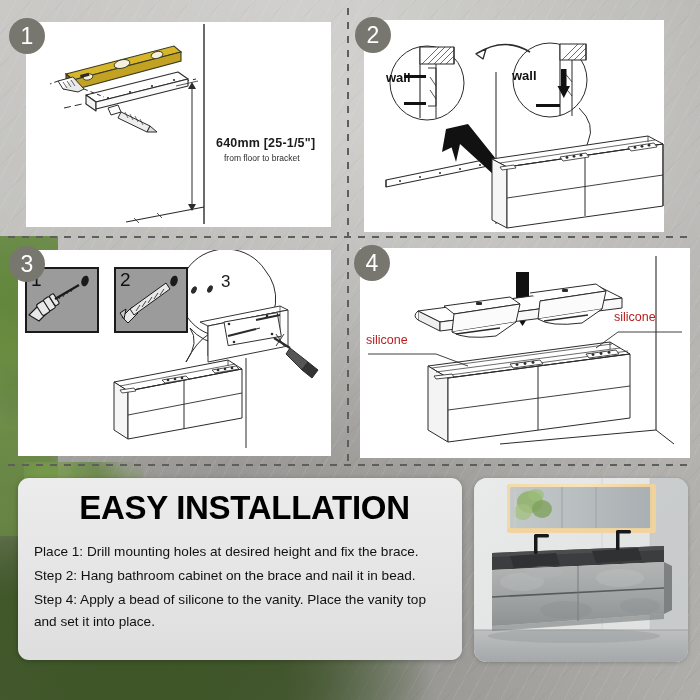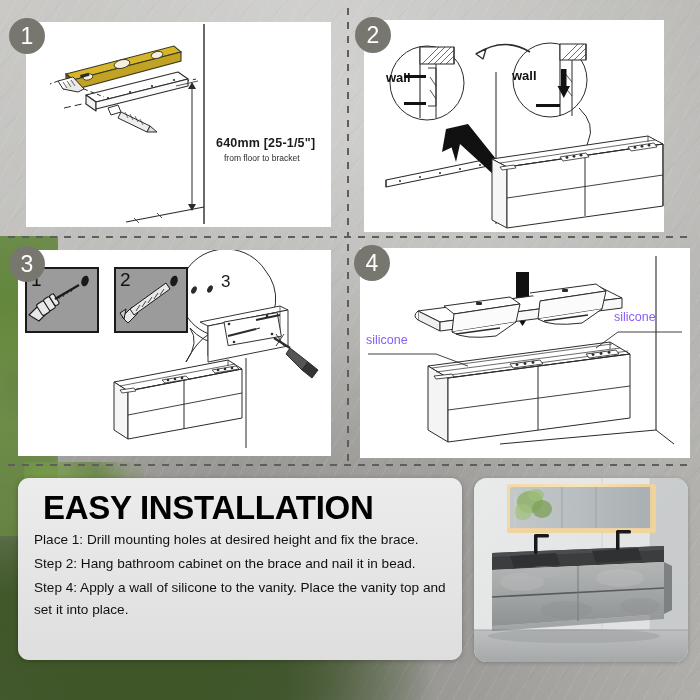--- a/index.html
+++ b/index.html
@@ -119,21 +119,21 @@
   .wall-lab {
     position: absolute;
     font-size: 13px;
     font-weight: bold;
     color: #111;
     white-space: nowrap;
   }
   .sil-lab {
     position: absolute;
     font-size: 12.5px;
-    color: #8b5cf6;
+    color: #b91c1c;
     white-space: nowrap;
   }
   .sub-box {
     position: absolute;
     background: #9b9b9b;
     border: 2px solid #1a1a1a;
     box-sizing: border-box;
   }
   .sub-num {
     position: absolute;
@@ -159,21 +159,22 @@
     padding: 13px 16px 10px 16px;
     box-sizing: border-box;
     z-index: 20;
   }
   .card-title {
     font-size: 33px;
     font-weight: bold;
     color: #000;
     letter-spacing: -.3px;
     line-height: 1.04;
-    margin: 0 0 4px 9px;
+    margin: 0 0 16px 9px;
+    text-align: center;
   }
   .step-line {
     font-size: 13.6px;
     color: #111;
     line-height: 1.62;
     margin: 0 0 2px 0;
   }
 
   
   .photo {
@@ -577,21 +578,21 @@
     </svg>
     <div class="sil-lab" style="left:6px; top:85px;">silicone</div>
     <div class="sil-lab" style="left:254px; top:62px;">silicone</div>
   </div>
   <div class="badge" style="left:354px; top:245px;">4</div>
 
   <div class="text-card">
     <div class="card-title">EASY INSTALLATION</div>
     <p class="step-line">Place 1: Drill mounting holes at desired height and fix the brace.</p>
     <p class="step-line">Step 2: Hang bathroom cabinet on the brace and nail it in bead.</p>
-    <p class="step-line">Step 4: Apply a wall of silicone to the vanity. Place the vanity top and set it into place.</p>
+    <p class="step-line">Step 4: Apply a bead of silicone to the vanity. Place the vanity top and set it into place.</p>
   </div>
 
   <div class="photo">
     <svg width="214" height="184" viewBox="0 0 214 184">
       <defs>
         <linearGradient id="wallG" x1="0" y1="0" x2="1" y2="1">
           <stop offset="0" stop-color="#e9eaea"></stop>
           <stop offset="55" stop-color="#dedfdf"></stop>
           <stop offset="1" stop-color="#cfd0d0"></stop>
         </linearGradient>

